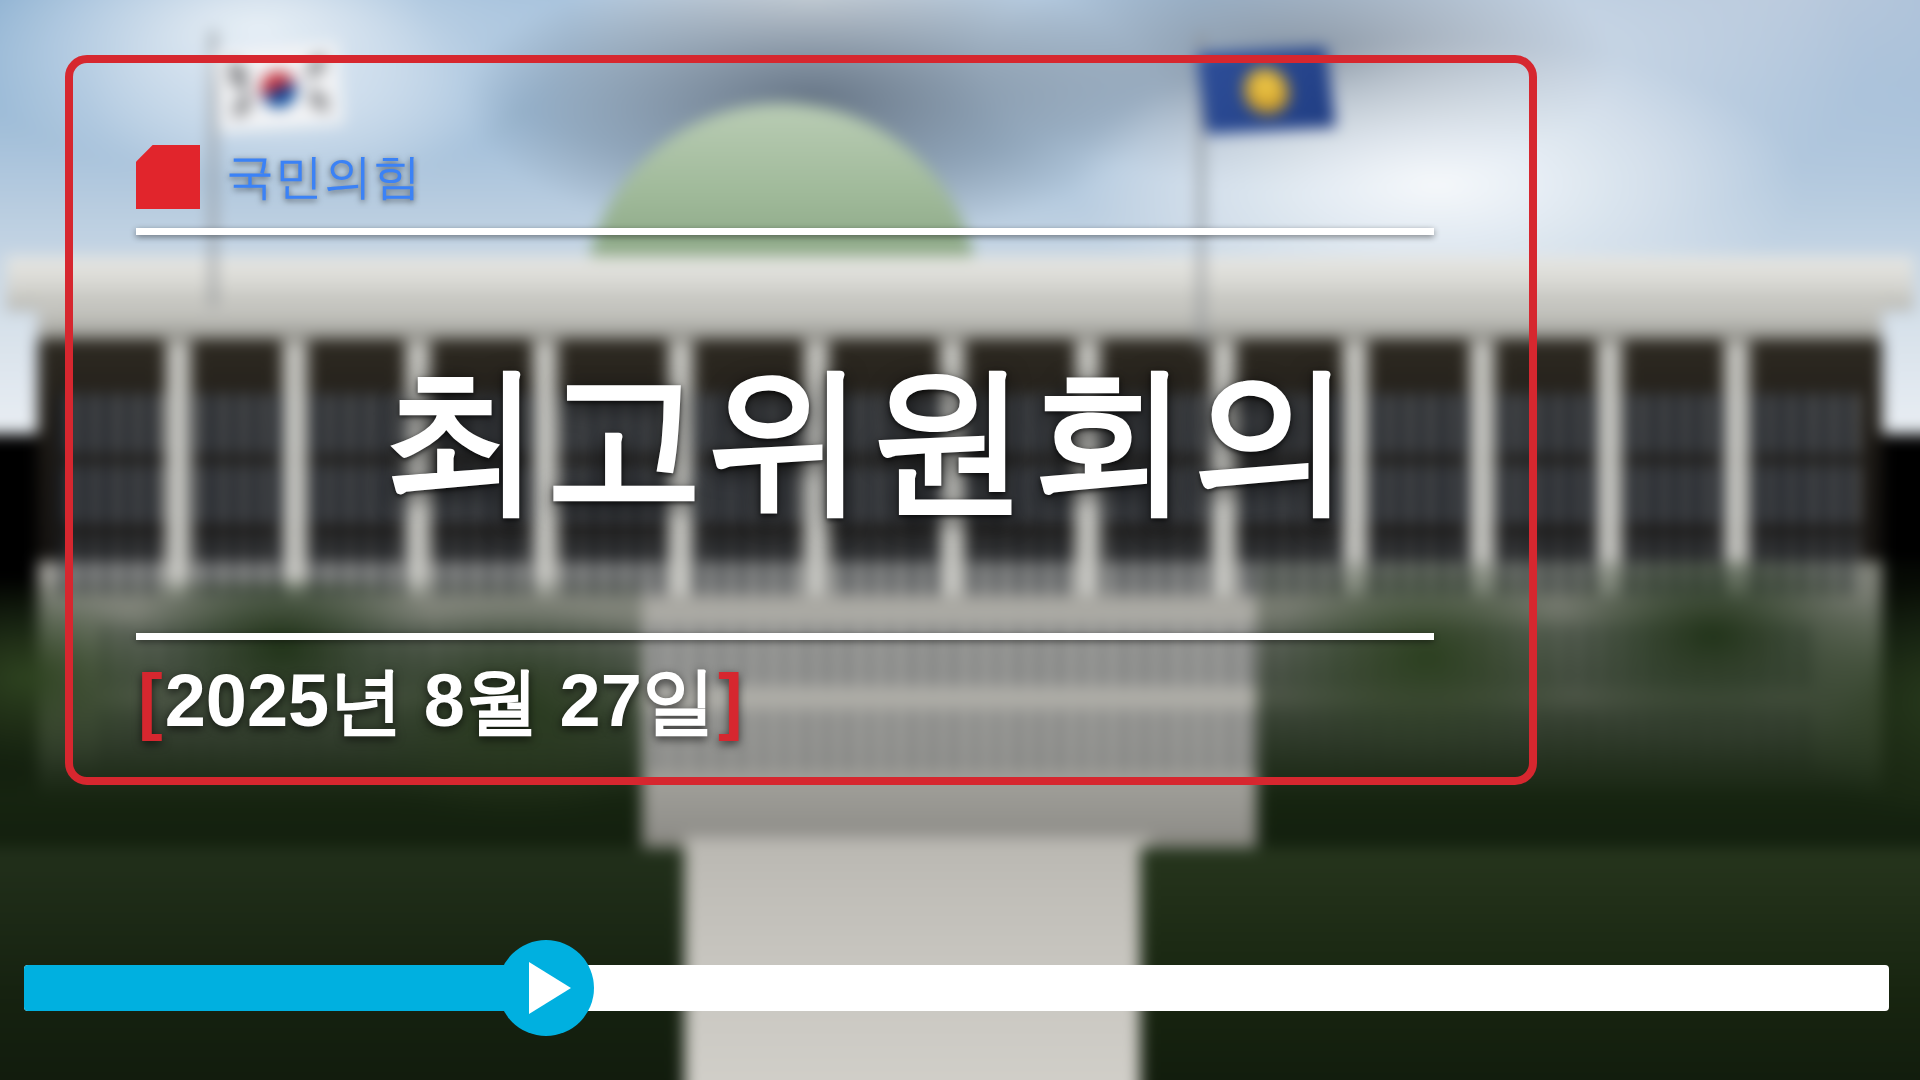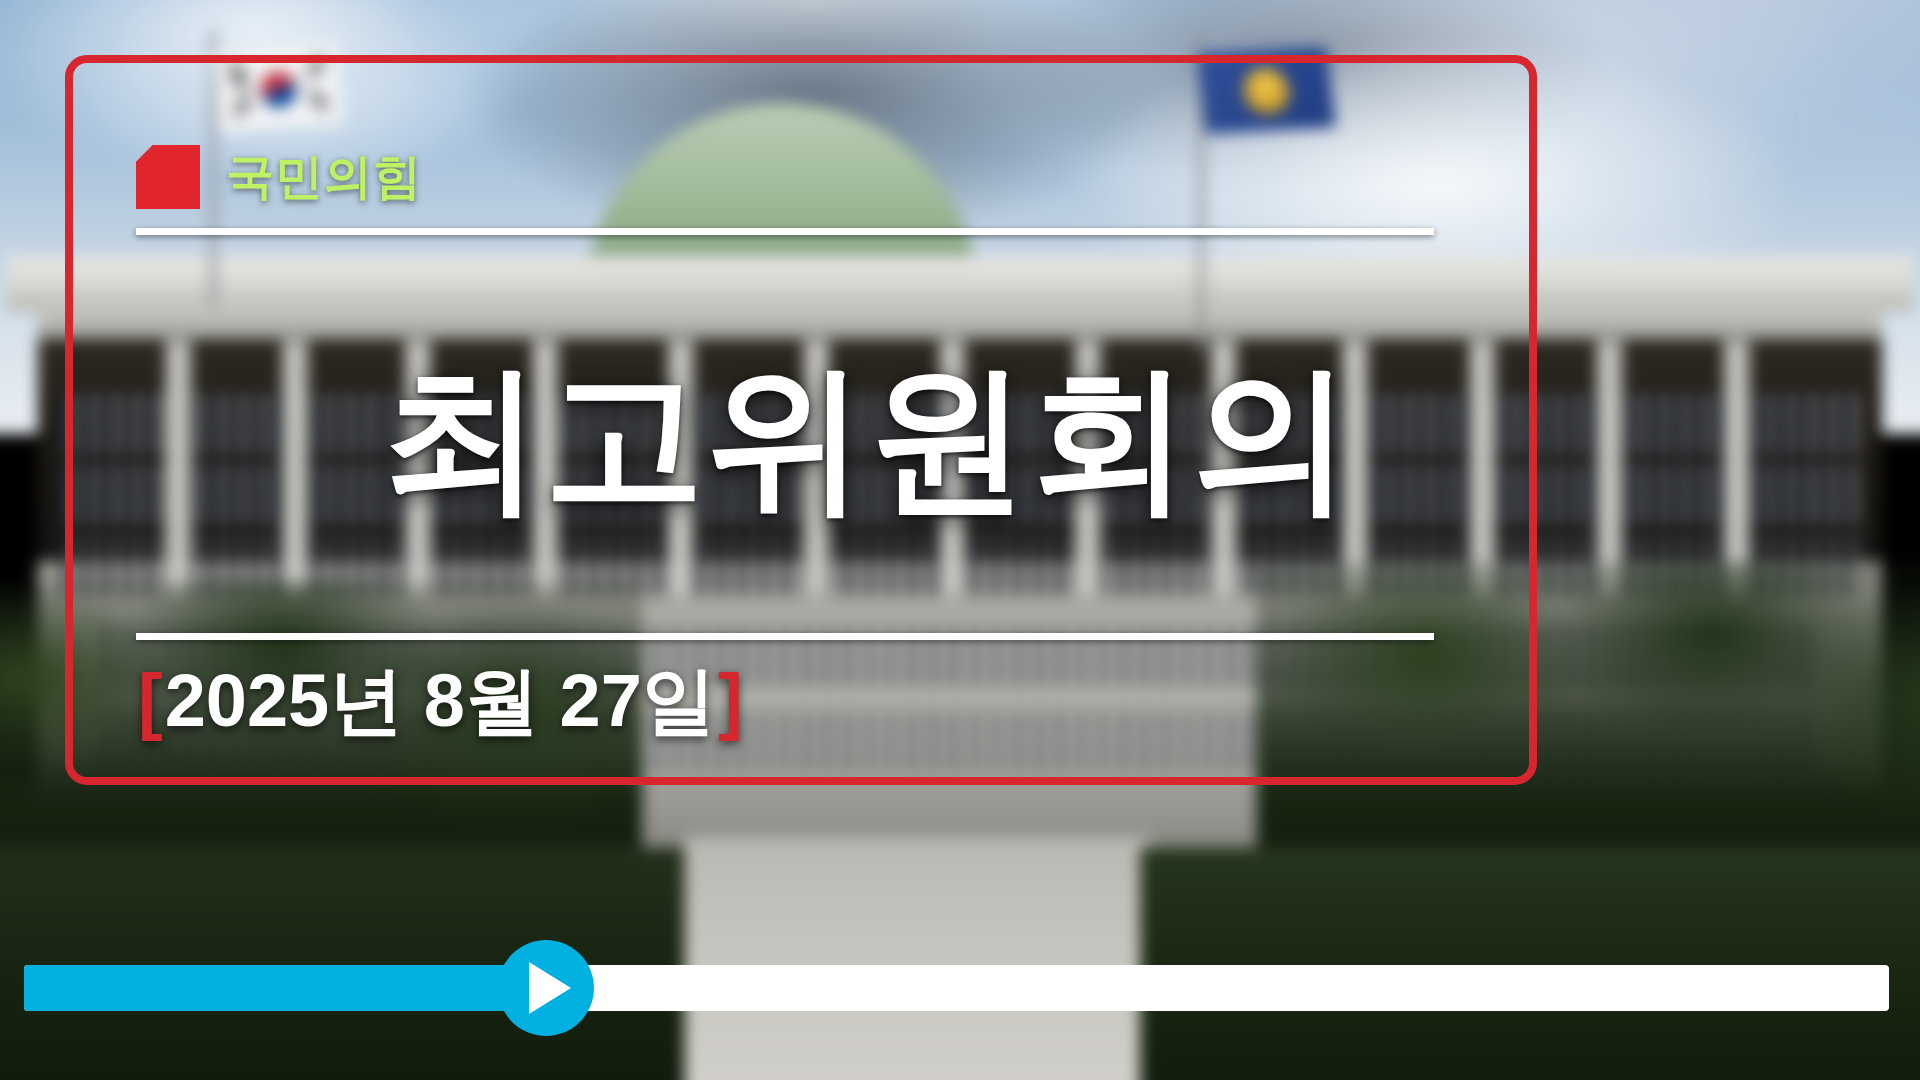--- a/index.html
+++ b/index.html
@@ -170,23 +170,23 @@
   #header {
     position:absolute; left:136px; top:145px;
     display:flex; align-items:center; gap:26px;
   }
   #party-logo {
     width:64px; height:64px;
     background:#e1252c;
     clip-path:polygon(26% 0%, 100% 0%, 100% 100%, 0% 100%, 0% 26%);
   }
   #party-name {
-    color:#bef264;
+    color:#3b82f6;
     font-size:48px;
-    font-weight:bold;
+    font-weight:normal;
     letter-spacing:1px;
     text-shadow:0 2px 6px rgba(0,0,0,.55);
     white-space:nowrap;
   }
 
   .rule {
     position:absolute;
     height:7px; background:#ffffff;
     box-shadow:0 2px 6px rgba(0,0,0,.45);
   }

